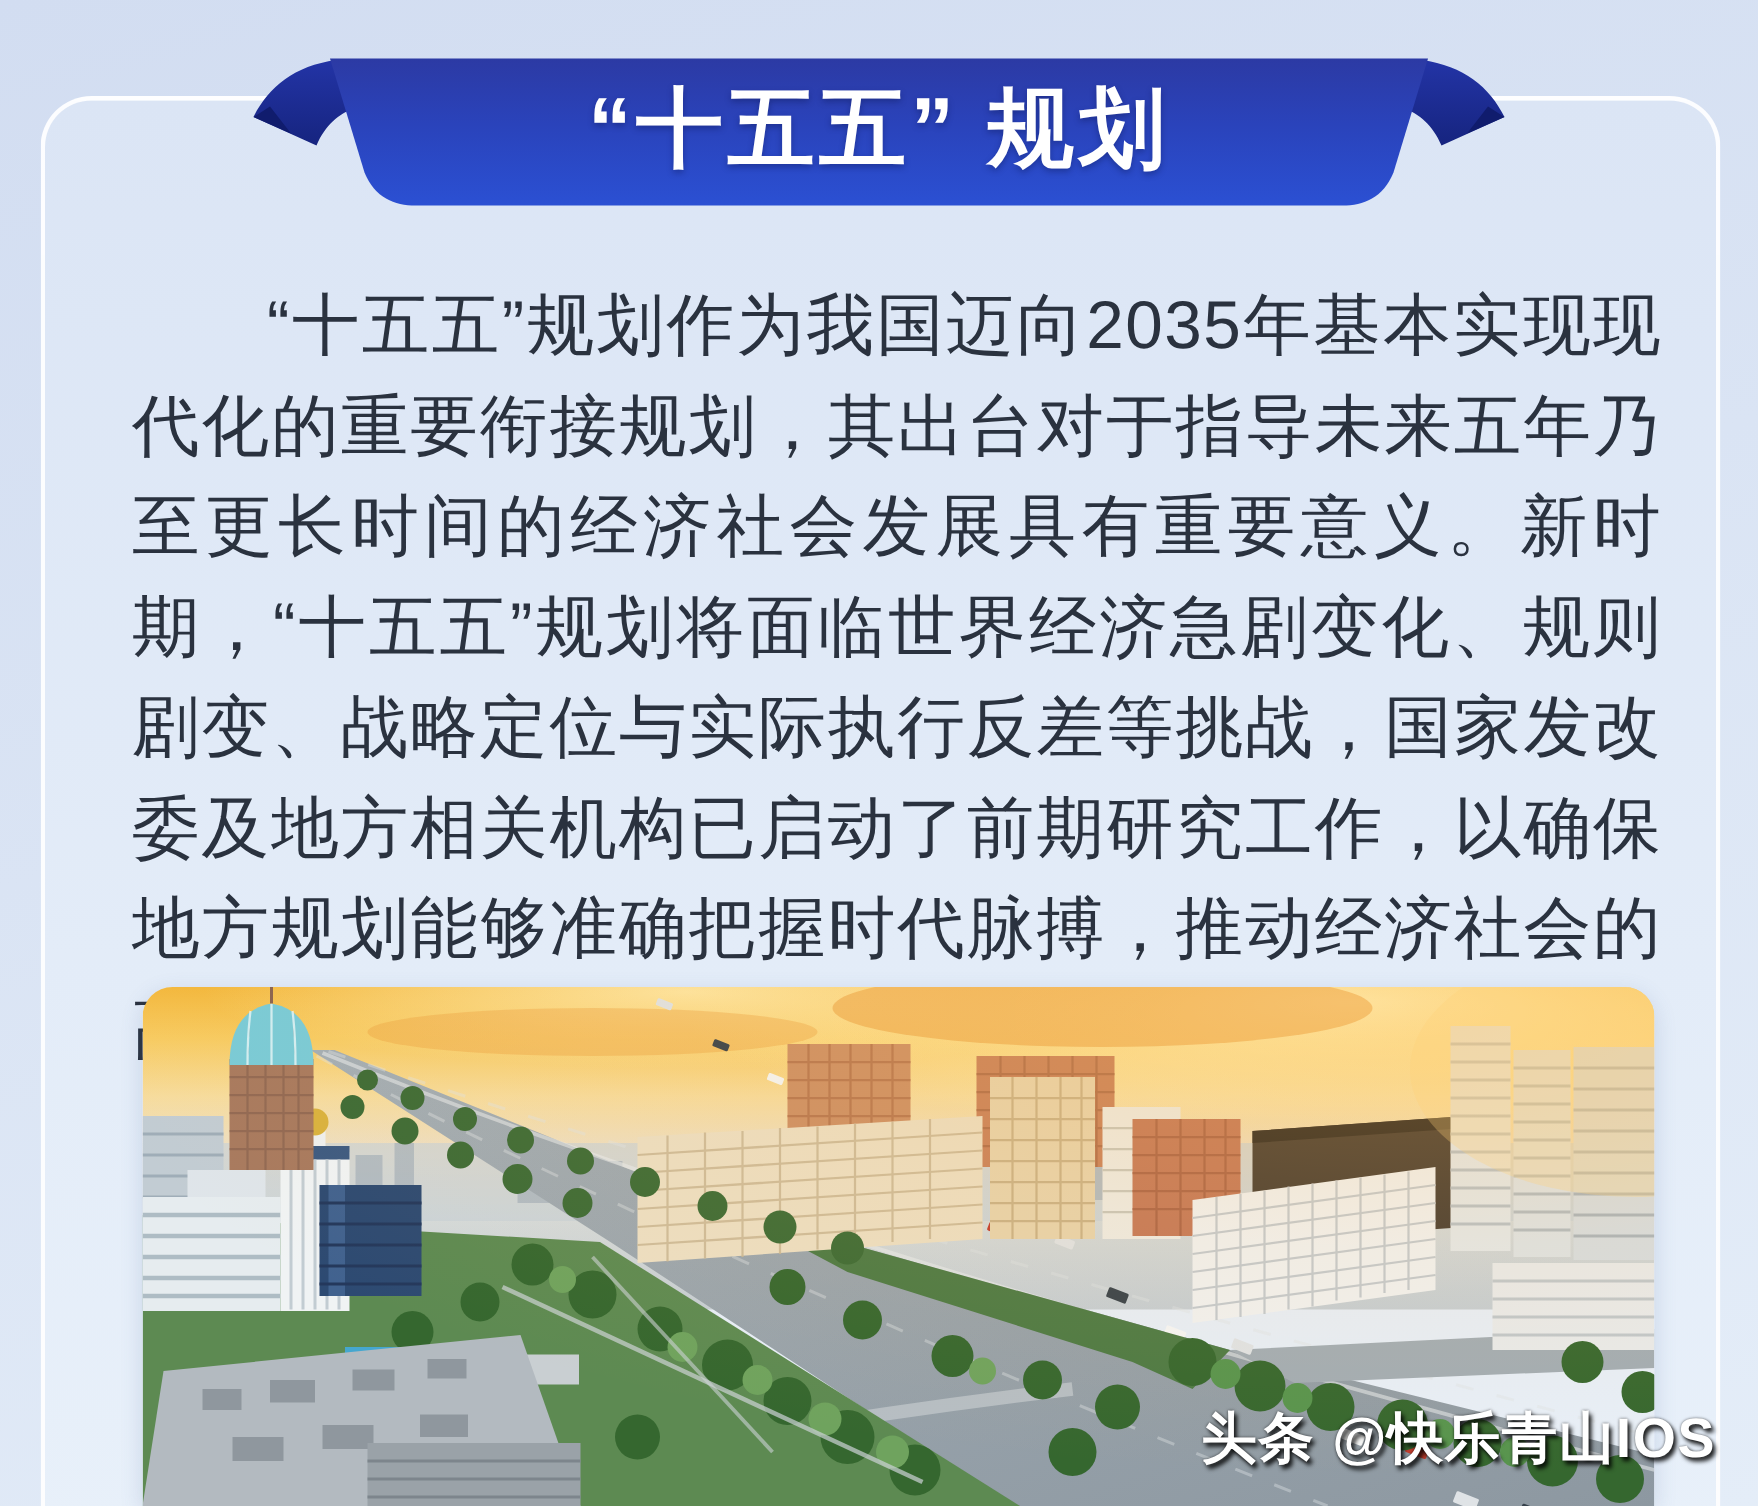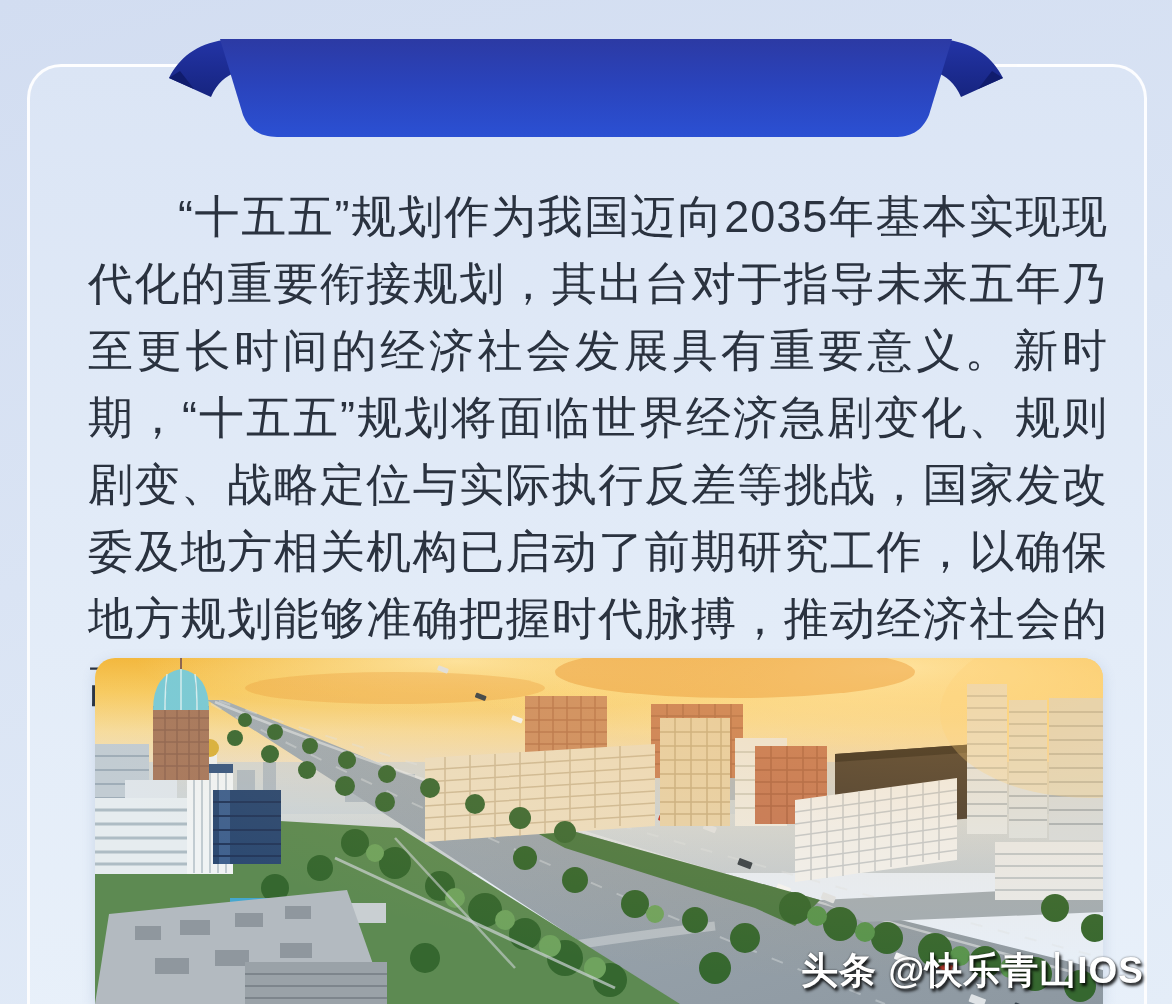--- a/index.html
+++ b/index.html
@@ -54,21 +54,21 @@
     left: 95px; top: 658px;
     width: 1008px; height: 346px;
     border-radius: 20px 20px 0 0;
     overflow: hidden;
     z-index: 2;
     box-shadow: 0 4px 14px rgba(70,100,150,0.18);
   }
   .photo svg { display: block; width: 1008px; height: 346px; }
   .watermark {
     position: absolute;
-    right: 28px; bottom: 8px;
+    right: 28px; bottom: 20px;
     font-size: 37px;
     font-weight: 700;
     color: #ffffff;
     letter-spacing: 1px;
     text-shadow: 2px 3px 3px rgba(0,0,0,0.85), 0 0 2px rgba(0,0,0,0.6);
     z-index: 10;
     white-space: nowrap;
   }
 </style>
 </head>
@@ -88,20 +88,21 @@
         <stop offset="0" stop-color="#2334a6"></stop>
         <stop offset="1" stop-color="#16247f"></stop>
       </linearGradient>
     </defs>
     <path d="M58,7 C30,11 13,25 3,45 L45,64 C51,50 60,43 70,39 Z" fill="url(#wingG)"></path>
     <path d="M3,45 L28,56 L14,38 Z" fill="#101c6d"></path>
     <path d="M782,7 C810,11 827,25 837,45 L795,64 C789,50 780,43 770,39 Z" fill="url(#wingG)"></path>
     <path d="M837,45 L812,56 L826,38 Z" fill="#101c6d"></path>
     <path d="M54,6 L786,6 L763,82 C756,99 743,104 729,104 L111,104 C97,104 84,99 77,82 Z" fill="url(#bannerG)"></path>
   </svg>
+  <div class="banner-title">“十五五” 规划</div>
 </div>
 
 <div class="paragraph">“十五五”规划作为我国迈向2035年基本实现现代化的重要衔接规划，其出台对于指导未来五年乃至更长时间的经济社会发展具有重要意义。新时期，“十五五”规划将面临世界经济急剧变化、规则剧变、战略定位与实际执行反差等挑战，国家发改委及地方相关机构已启动了前期研究工作，以确保地方规划能够准确把握时代脉搏，推动经济社会的高质量发展。</div>
 
 <div class="photo">
   <svg viewBox="0 0 1008 346" aria-hidden="true">
     <defs>
       <linearGradient id="skyG" x1="0" y1="0" x2="0" y2="1">
         <stop offset="0" stop-color="#f3b83e"></stop>
         <stop offset="0.16" stop-color="#f7cb62"></stop>

